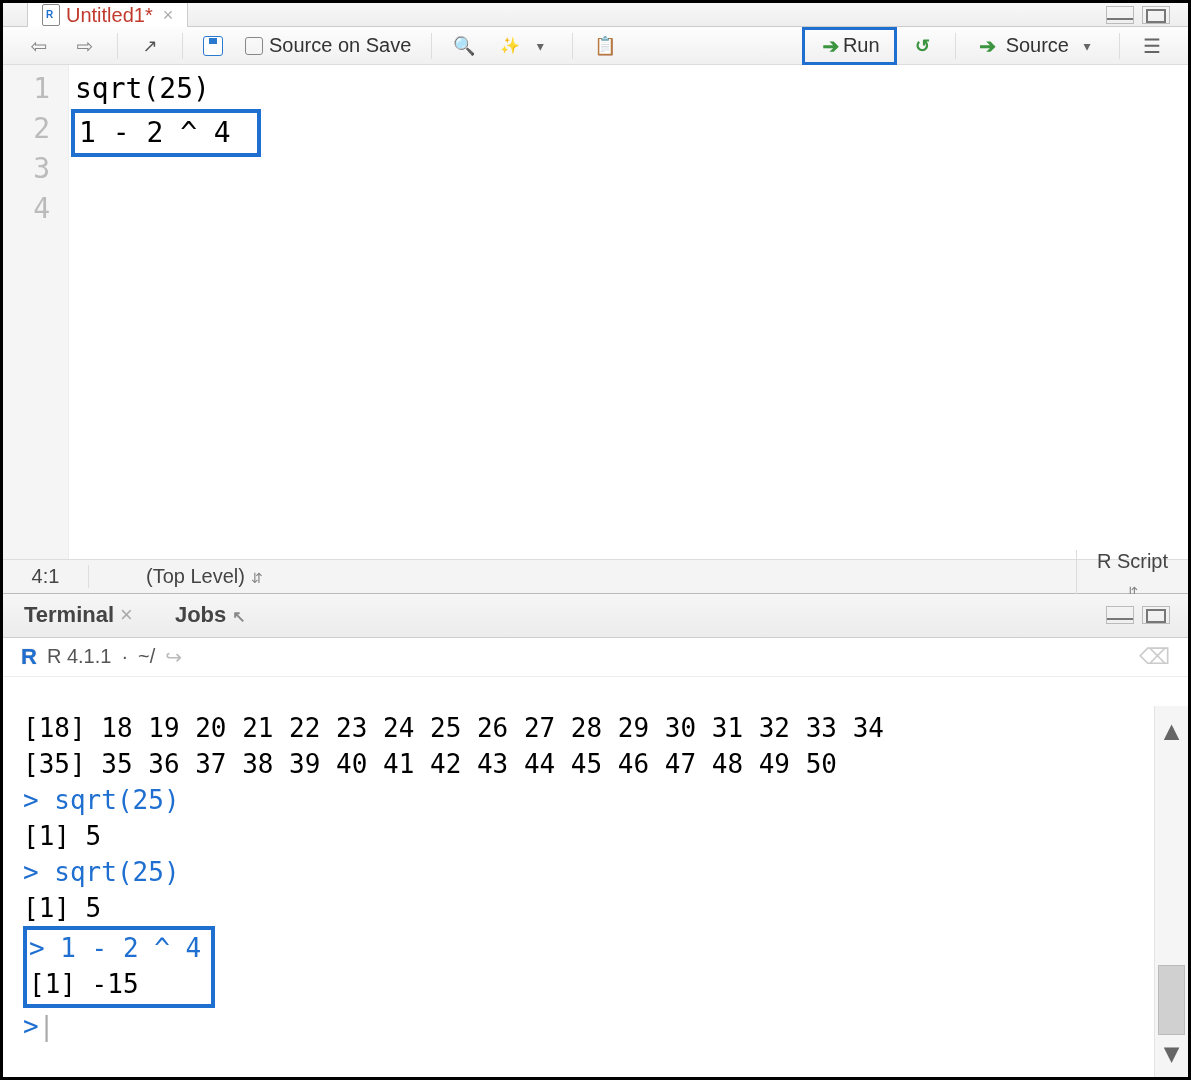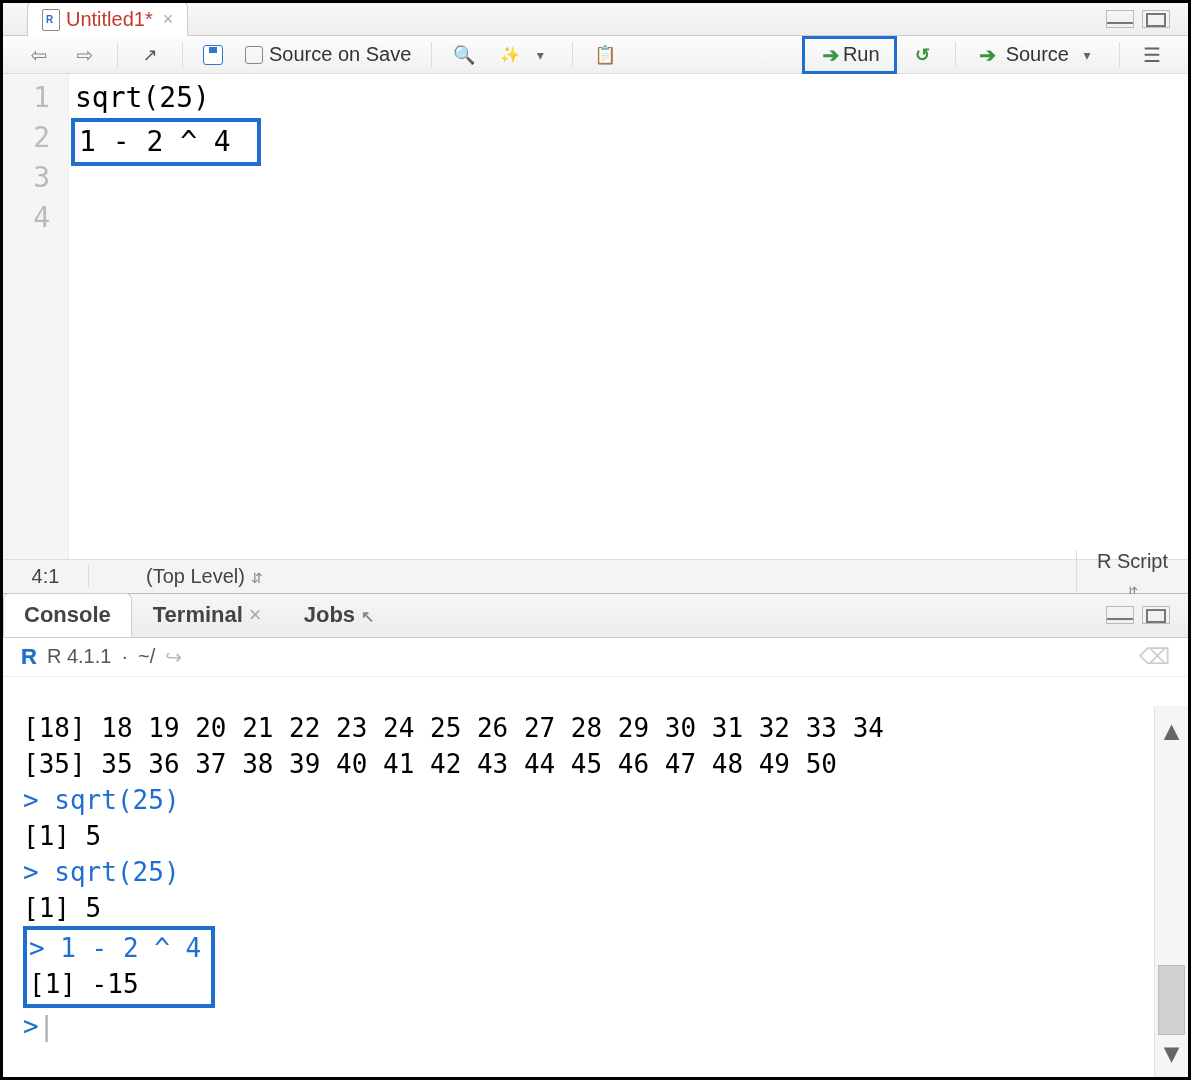--- a/index.html
+++ b/index.html
@@ -18,21 +18,21 @@
   flex: 1 1 55%;
   display: flex;
   flex-direction: column;
   border-bottom: 1px solid #bbb;
   min-height: 0;
 }
 .tab-bar {
   display: flex;
   align-items: center;
   padding: 0 0 0 24px;
-  height: 33px;
+  height: 24px;
   background: linear-gradient(#f8f8f8,#eee);
   border-bottom: 1px solid #ccc;
 }
 .file-tab {
   display: flex;
   align-items: center;
   gap: 6px;
   background: #fff;
   border: 1px solid #ccc;
   border-bottom: none;
@@ -325,23 +325,20 @@
     <div class="lang">
       <span>R Script</span>
       <span class="updown"></span>
     </div>
   </div>
 </div>
 
 <div class="console-pane">
 
   <div class="console-tabs">
-    <div class="ctab active">
-        <span>Console</span>
-      </div>
     <div class="ctab">
         <span>Terminal</span>
         <span class="x">×</span>
       </div>
     <div class="ctab">
         <span>Jobs</span>
         <span class="cursor-ic"></span>
       </div>
     <div class="spacer"></div>
     <div class="win-btns">

